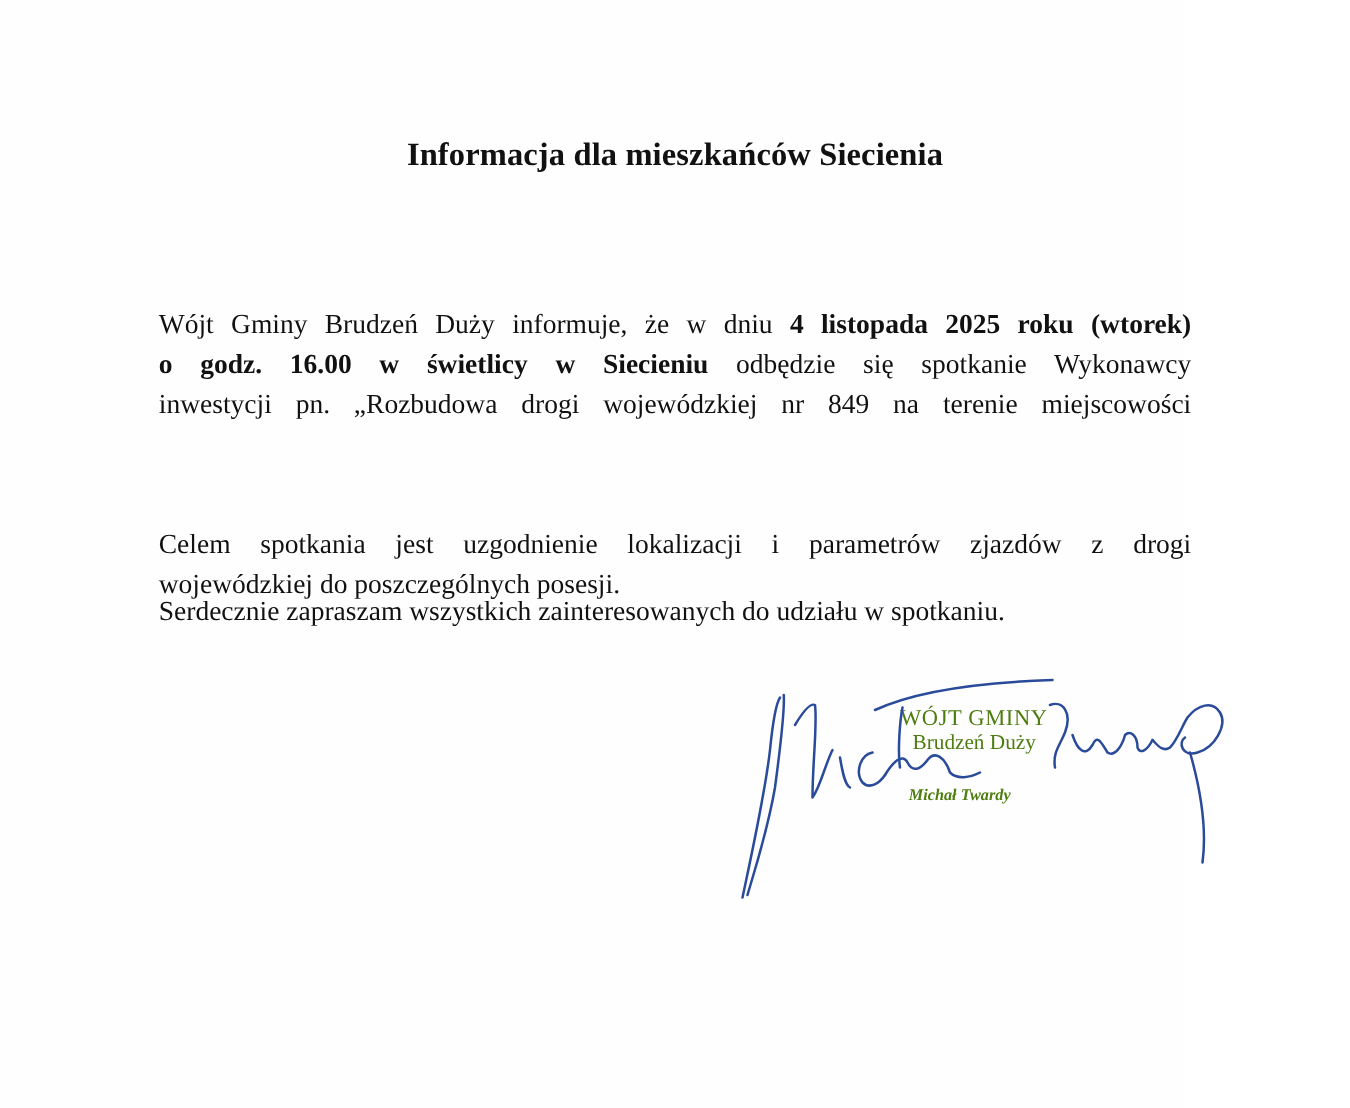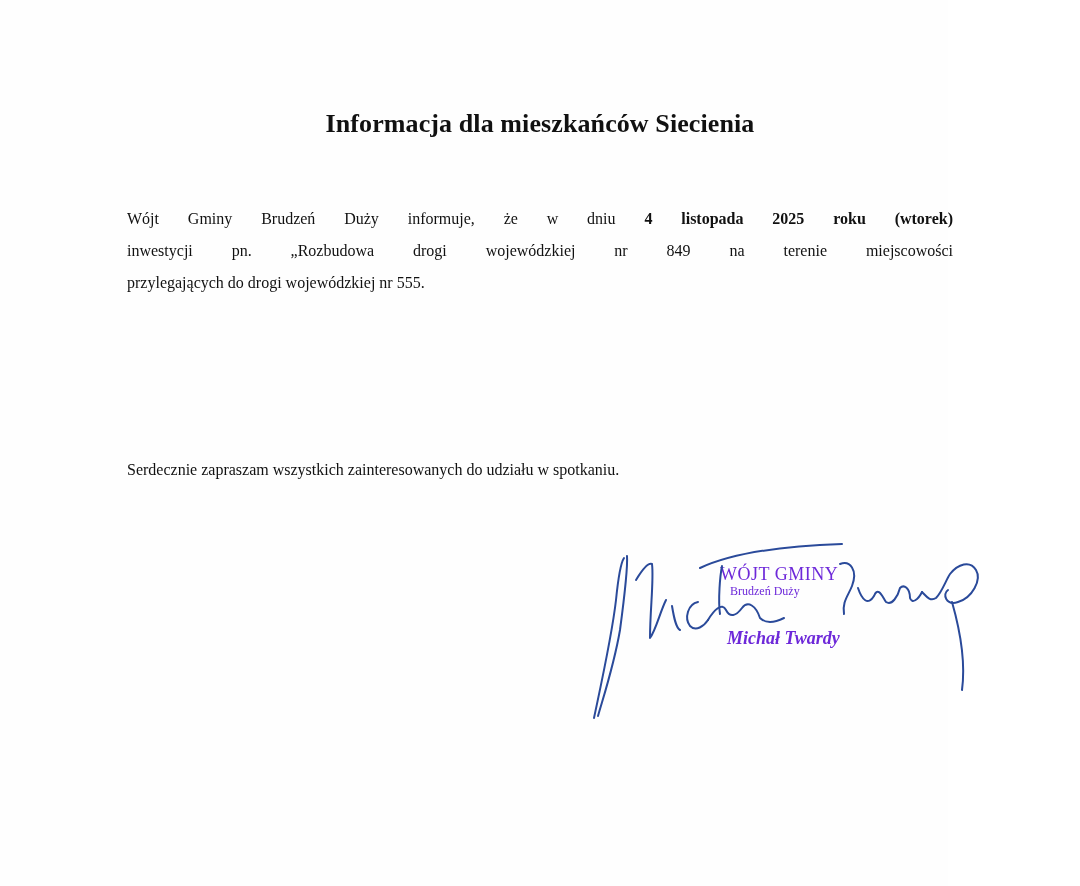--- a/index.html
+++ b/index.html
@@ -30,26 +30,27 @@
       text-align: center;
       font-weight: bold;
       font-size: 26px;
       line-height: 36px;
       letter-spacing: 0.1px;
     }
     .body-text {
       position: absolute;
       left: 127px;
       width: 826px;
-      font-size: 16px;
+      font-size: 22px;
       line-height: 32px;
+      margin-top: 40px;
     }
     .para1 { top: 203px; }
     .para2 { top: 379px; }
-    .para3 { top: 454px; }
+    .para3 { top: 433px; }
     .line {
       display: block;
       white-space: nowrap;
     }
     .justify {
       text-align: justify;
       text-align-last: justify;
     }
     .left { text-align: left; }
     b { font-weight: bold; }
@@ -60,56 +61,60 @@
       top: 540px;
       width: 420px;
       height: 180px;
     }
     .signature-svg {
       position: absolute;
       left: 0; top: 0;
     }
     .stamp {
       position: absolute;
-      color: #6d28d9;
+      color: #4d7c0f;
       font-family: "Liberation Serif", "DejaVu Serif", serif;
       white-space: nowrap;
     }
     .stamp-l1 {
       left: 140px;
       top: 24px;
       font-size: 18px;
       letter-spacing: 0.5px;
     }
     .stamp-l2 {
       left: 150px;
       top: 44px;
-      font-size: 12px;
+      font-size: 17px;
     }
     .stamp-name {
       left: 147px;
       top: 88px;
-      font-size: 18px;
+      font-size: 13px;
       font-style: italic;
       font-weight: bold;
     }
   </style>
 </head>
 <body>
 
 <div class="page">
 
   <div class="title">Informacja dla mieszkańców Siecienia</div>
 
   <div class="body-text para1">
     <span class="line justify"><span>Wójt Gminy Brudzeń Duży informuje, że w dniu </span><b>4 listopada 2025 roku (wtorek)</b></span>
+    <span class="line justify"><b>o godz. 16.00 w świetlicy w Siecieniu</b><span> odbędzie się spotkanie Wykonawcy</span></span>
     <span class="line justify">inwestycji pn. „Rozbudowa drogi wojewódzkiej nr 849 na terenie miejscowości</span>
-    <span class="line left">przylegających do drogi wojewódzkiej nr 555.</span>
   </div>
 
+  <div class="body-text para2">
+    <span class="line justify">Celem spotkania jest uzgodnienie lokalizacji i parametrów zjazdów z drogi</span>
+    <span class="line left">wojewódzkiej do poszczególnych posesji.</span>
+  </div>
 
   <div class="body-text para3">
     <span class="line left">Serdecznie zapraszam wszystkich zainteresowanych do udziału w spotkaniu.</span>
   </div>
 
   <div class="signature-area">
     <div class="stamp stamp-l1">WÓJT GMINY</div>
     <div class="stamp stamp-l2">Brudzeń Duży</div>
     <div class="stamp stamp-name">Michał Twardy</div>
 

